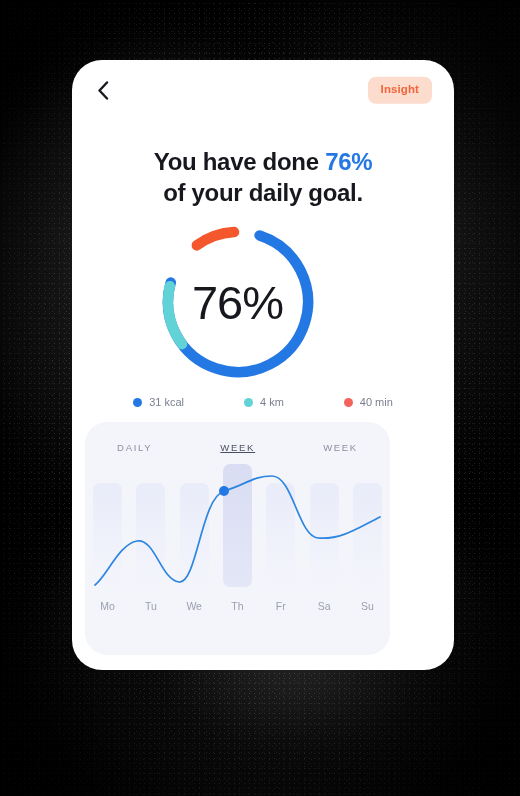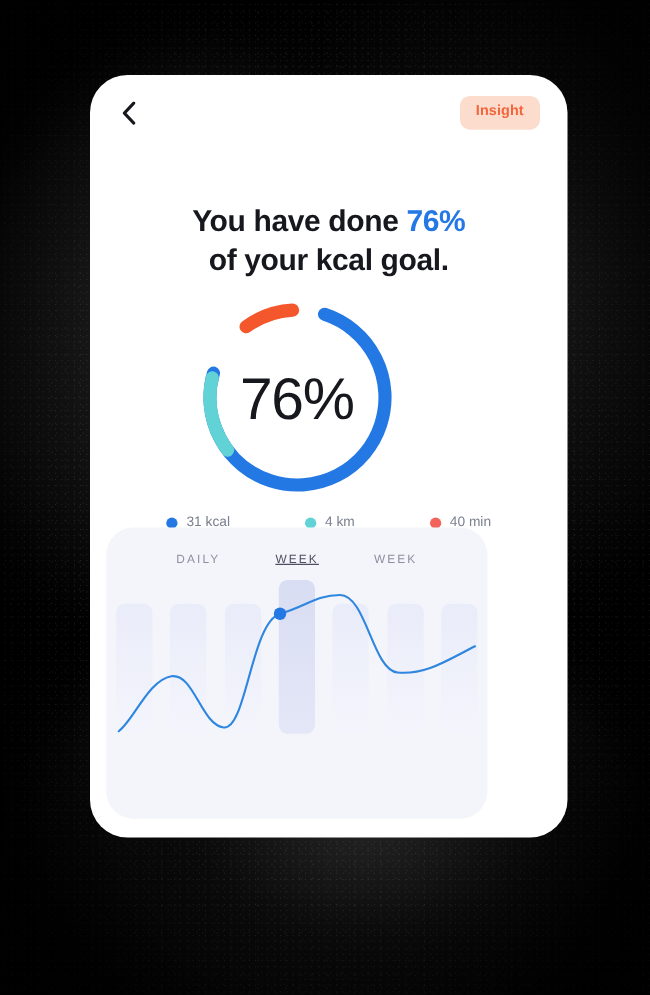--- a/index.html
+++ b/index.html
@@ -86,21 +86,21 @@
     padding:7px 13px 8px;
     border-radius:8px;
     letter-spacing:.1px;
     cursor:pointer;
     border:none;
     line-height:1;
   }
 
   
   #headline {
-    margin-top:42px;
+    margin-top:26px;
     text-align:center;
     font-size:24px;
     font-weight:bold;
     line-height:1.3;
     color:#16181d;
     letter-spacing:-.3px;
   }
   #headline .accent { color:#2478E4; }
 
   
@@ -142,21 +142,21 @@
     position:absolute;
     left:13px; top:362px;
     width:305px; height:233px;
     background:#F4F5FA;
     border-radius:22px;
     overflow:hidden;
   }
   #tabs {
     display:flex;
     justify-content:center;
-    gap:44px;
+    gap:68px;
     padding-top:20px;
   }
   .tab {
     font-size:9.5px;
     letter-spacing:1.7px;
     color:#8c909e;
     cursor:pointer;
     background:none; border:none;
     font-family:"Liberation Sans", sans-serif;
   }
@@ -225,21 +225,21 @@
           </svg>
         </span>
       </button>
       <button id="insight-badge">Insight</button>
     </div>
 
     <div id="headline">
       <div>
         <span>You have done </span><span class="accent">76%</span>
       </div>
-      <div>of your kcal goal.</div>
+      <div>of your daily goal.</div>
     </div>
 
     <div id="donut-wrap">
       <svg id="donut" width="160" height="160" viewBox="0 0 160 160">
 
         <circle cx="80" cy="80" r="70" fill="none" stroke="#2478E4" stroke-width="10.5" stroke-linecap="round" stroke-dasharray="327 113" stroke-dashoffset="0" transform="rotate(-72 80 80)"></circle>
 
         <circle cx="80" cy="80" r="70" fill="none" stroke="#61D2D6" stroke-width="10.5" stroke-linecap="round" stroke-dasharray="61 379" stroke-dashoffset="0" transform="rotate(143 80 80)"></circle>
 
         <circle cx="80" cy="80" r="70" fill="none" stroke="#F4572B" stroke-width="10.5" stroke-linecap="round" stroke-dasharray="40 400" stroke-dashoffset="0" transform="rotate(-126 80 80)"></circle>
@@ -286,18 +286,27 @@
           <path fill="none" stroke="#2E86E0" stroke-width="1.7" stroke-linecap="round" stroke-linejoin="round" d="M2,121
                    C 14,112 26,80 44,77
                    C 62,74 68,116 86,118
                    C 104,120 108,34 131,27
                    C 152,21 160,12 179,12
                    C 200,12 205,72 225,74
                    C 248,76 265,64 287,53"></path>
           <circle cx="131" cy="27" r="5" fill="#2478E4"></circle>
         </svg>
 
+        <div id="daylabels">
+          <span class="day">Mo</span>
+          <span class="day">Tu</span>
+          <span class="day">We</span>
+          <span class="day">Th</span>
+          <span class="day">Fr</span>
+          <span class="day">Sa</span>
+          <span class="day">Su</span>
+        </div>
 
       </div>
     </div>
 
   </div>
 </div>
 
 </body></html>

